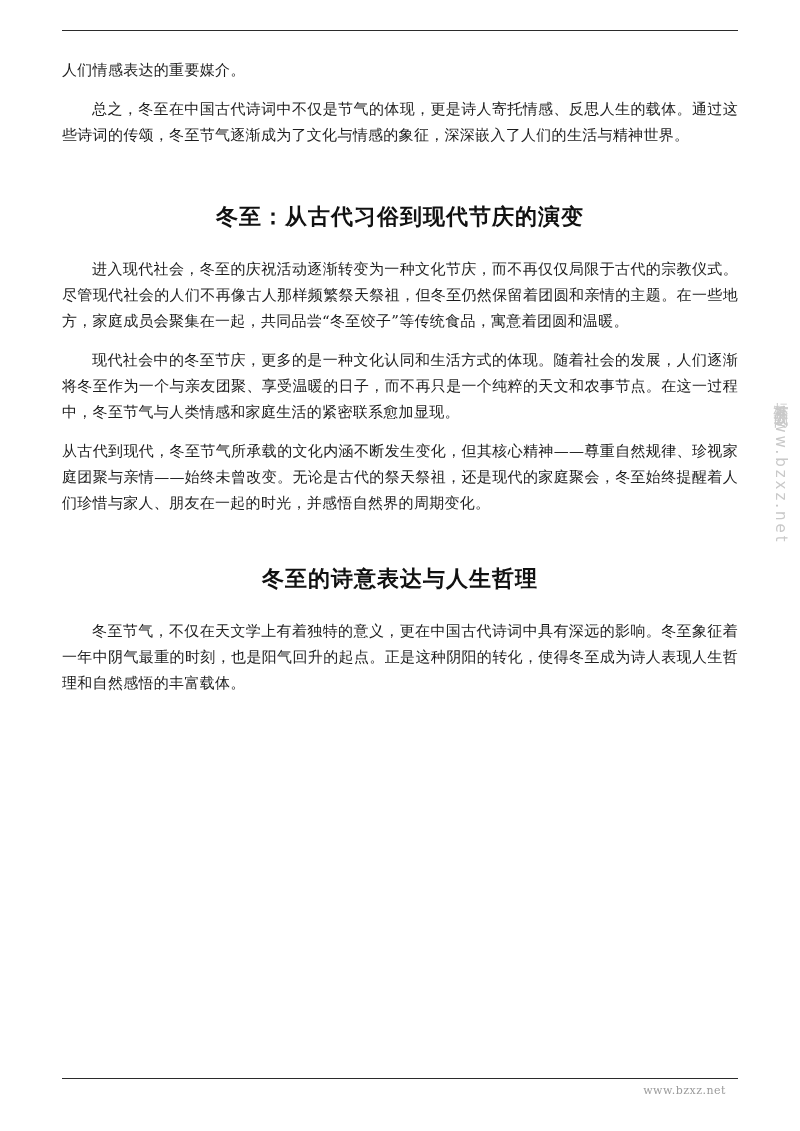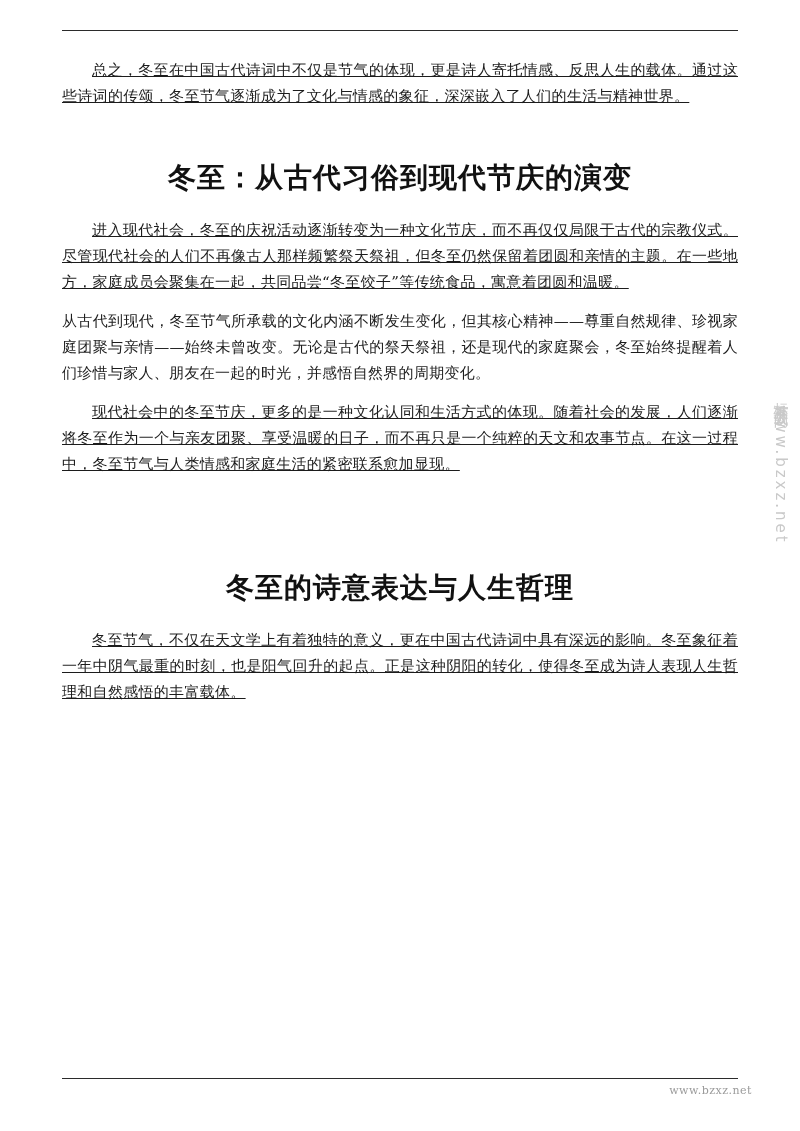--- a/index.html
+++ b/index.html
@@ -25,46 +25,45 @@
   }
   .para {
     font-size: 15px;
     line-height: 26px;
     text-align: justify;
     margin: 0 0 13px 0;
     letter-spacing: 0.3px;
   }
   .indent {
     text-indent: 2em;
-    text-decoration: underline;
   }
   .heading {
     font-family: "Liberation Sans", "DejaVu Sans", sans-serif;
     font-weight: bold;
-    font-size: 28px;
+    font-size: 22px;
     line-height: 30px;
     text-align: center;
     color: #111111;
     margin: 54px 0 24px 0;
     letter-spacing: 1px;
   }
   .heading-2 {
-    margin-top: 96px;
+    margin-top: 48px;
   }
   .footer-rule {
     position: absolute;
     left: 62px;
     width: 676px;
     top: 1078px;
     border-top: 1px solid #2b2b2b;
     height: 0;
   }
   .footer-url {
     position: absolute;
-    right: 48px;
+    right: 74px;
     top: 1084px;
     font-size: 11px;
     color: #9b9b9b;
     font-family: "DejaVu Serif", "Liberation Serif", serif;
     letter-spacing: 0.5px;
   }
   .side-watermark {
     position: absolute;
     right: 10px;
     top: 390px;
@@ -72,27 +71,28 @@
     font-size: 15px;
     color: #c9c9c9;
     letter-spacing: 3px;
     font-family: "DejaVu Sans", "Liberation Sans", sans-serif;
   }
 </style>
 </head>
 <body>
 
 <div class="content">
+  <p class="para">人们情感表达的重要媒介。</p>
   <p class="para indent">总之，冬至在中国古代诗词中不仅是节气的体现，更是诗人寄托情感、反思人生的载体。通过这些诗词的传颂，冬至节气逐渐成为了文化与情感的象征，深深嵌入了人们的生活与精神世界。</p>
 
   <h1 class="heading">冬至：从古代习俗到现代节庆的演变</h1>
 
   <p class="para indent">进入现代社会，冬至的庆祝活动逐渐转变为一种文化节庆，而不再仅仅局限于古代的宗教仪式。尽管现代社会的人们不再像古人那样频繁祭天祭祖，但冬至仍然保留着团圆和亲情的主题。在一些地方，家庭成员会聚集在一起，共同品尝“冬至饺子”等传统食品，寓意着团圆和温暖。</p>
+  <p class="para indent">现代社会中的冬至节庆，更多的是一种文化认同和生活方式的体现。随着社会的发展，人们逐渐将冬至作为一个与亲友团聚、享受温暖的日子，而不再只是一个纯粹的天文和农事节点。在这一过程中，冬至节气与人类情感和家庭生活的紧密联系愈加显现。</p>
   <p class="para">从古代到现代，冬至节气所承载的文化内涵不断发生变化，但其核心精神——尊重自然规律、珍视家庭团聚与亲情——始终未曾改变。无论是古代的祭天祭祖，还是现代的家庭聚会，冬至始终提醒着人们珍惜与家人、朋友在一起的时光，并感悟自然界的周期变化。</p>
-  <p class="para indent">现代社会中的冬至节庆，更多的是一种文化认同和生活方式的体现。随着社会的发展，人们逐渐将冬至作为一个与亲友团聚、享受温暖的日子，而不再只是一个纯粹的天文和农事节点。在这一过程中，冬至节气与人类情感和家庭生活的紧密联系愈加显现。</p>
 
   <h1 class="heading heading-2">冬至的诗意表达与人生哲理</h1>
 
   <p class="para indent">冬至节气，不仅在天文学上有着独特的意义，更在中国古代诗词中具有深远的影响。冬至象征着一年中阴气最重的时刻，也是阳气回升的起点。正是这种阴阳的转化，使得冬至成为诗人表现人生哲理和自然感悟的丰富载体。</p>
 </div>
 
 <div class="footer-rule"></div>
 <div class="footer-url">www.bzxz.net</div>
 <div class="side-watermark">标准下载网www.bzxz.net</div>
 

